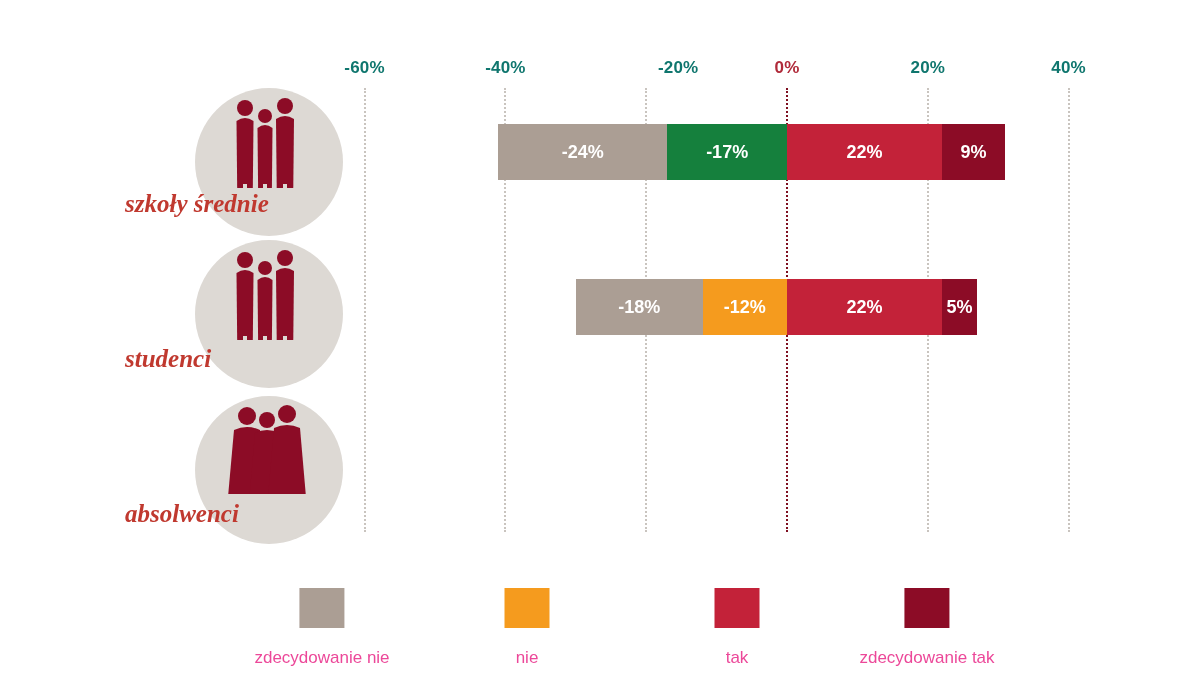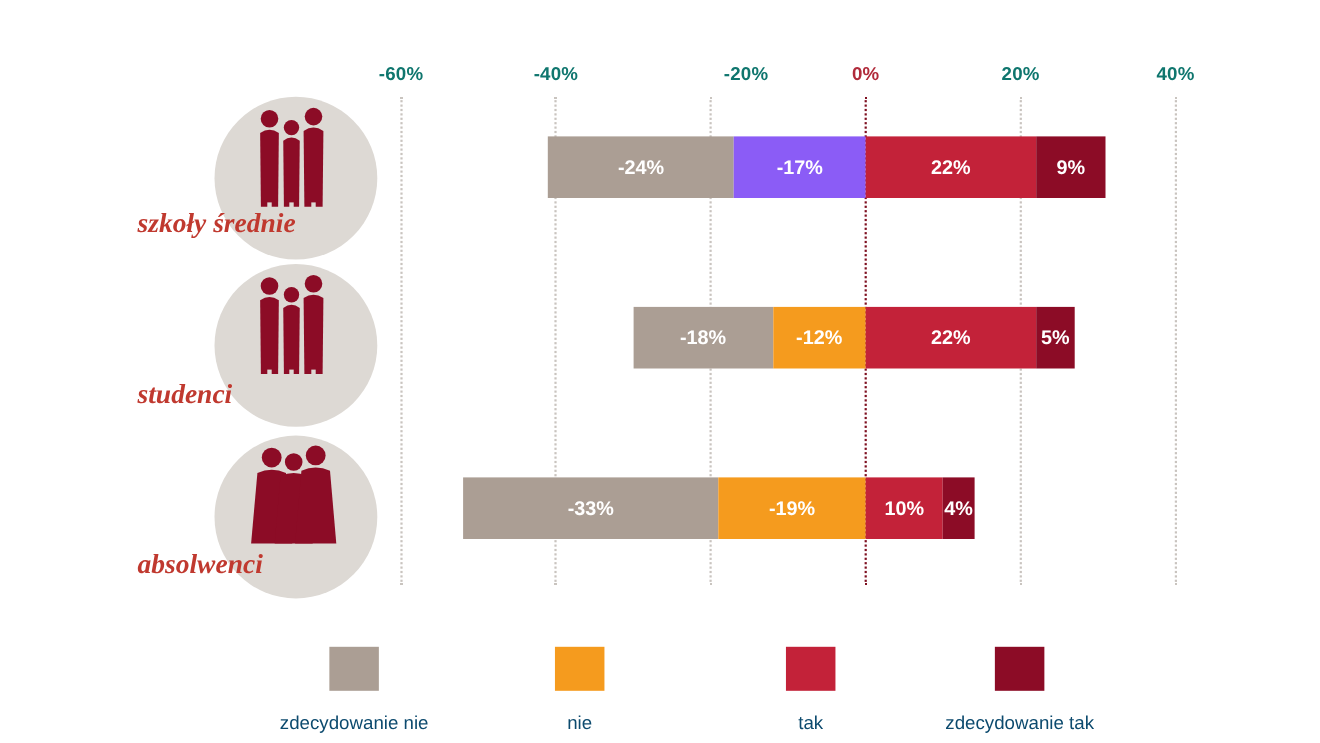--- a/index.html
+++ b/index.html
@@ -120,21 +120,21 @@
     transform: translateX(-50%);
   }
   .legend-swatch {
     width: 45px;
     height: 40px;
     margin: 0 auto;
   }
   .legend-text {
     margin-top: 20px;
     font-size: 17px;
-    color: #0c4a6e;
+    color: #ec4899;
     white-space: nowrap;
   }
 </style>
 </head>
 <body>
 
 <div id="chart-root">
 
   <div id="axis-labels">
       <div class="axis-label" style="left: 364.6px;">-60%</div>
@@ -252,21 +252,21 @@
       <div class="legend-item" style="left: 927px;">
         <div class="legend-swatch" style="background: rgb(140, 12, 38);"></div>
         <div class="legend-text">zdecydowanie tak</div>
       </div>
     </div>
 
 <div class="bar" style="left: 498.36px; top: 128px;">
       <div class="seg" style="width: 168.96px; background: rgb(171, 158, 148);">
         <span>-24%</span>
       </div>
-      <div class="seg" style="width: 119.68px; background: #8b5cf6;">
+      <div class="seg" style="width: 119.68px; background: #15803d;">
         <span>-17%</span>
       </div>
       <div class="seg" style="width: 154.88px; background: rgb(195, 34, 57);">
         <span>22%</span>
       </div>
       <div class="seg" style="width: 63.36px; background: rgb(140, 12, 38);">
         <span>9%</span>
       </div>
     </div>
     <div class="bar" style="left: 575.8px; top: 283px;">
@@ -276,27 +276,13 @@
       <div class="seg" style="width: 84.48px; background: rgb(245, 155, 30);">
         <span>-12%</span>
       </div>
       <div class="seg" style="width: 154.88px; background: rgb(195, 34, 57);">
         <span>22%</span>
       </div>
       <div class="seg" style="width: 35.2px; background: rgb(140, 12, 38);">
         <span>5%</span>
       </div>
     </div>
-    <div class="bar" style="left: 420.92px; top: 438px;">
-      <div class="seg" style="width: 232.32px; background: rgb(171, 158, 148);">
-        <span>-33%</span>
-      </div>
-      <div class="seg" style="width: 133.76px; background: rgb(245, 155, 30);">
-        <span>-19%</span>
-      </div>
-      <div class="seg" style="width: 70.4px; background: rgb(195, 34, 57);">
-        <span>10%</span>
-      </div>
-      <div class="seg" style="width: 28.16px; background: rgb(140, 12, 38);">
-        <span>4%</span>
-      </div>
-    </div>
   </div>
 
 </body></html>

